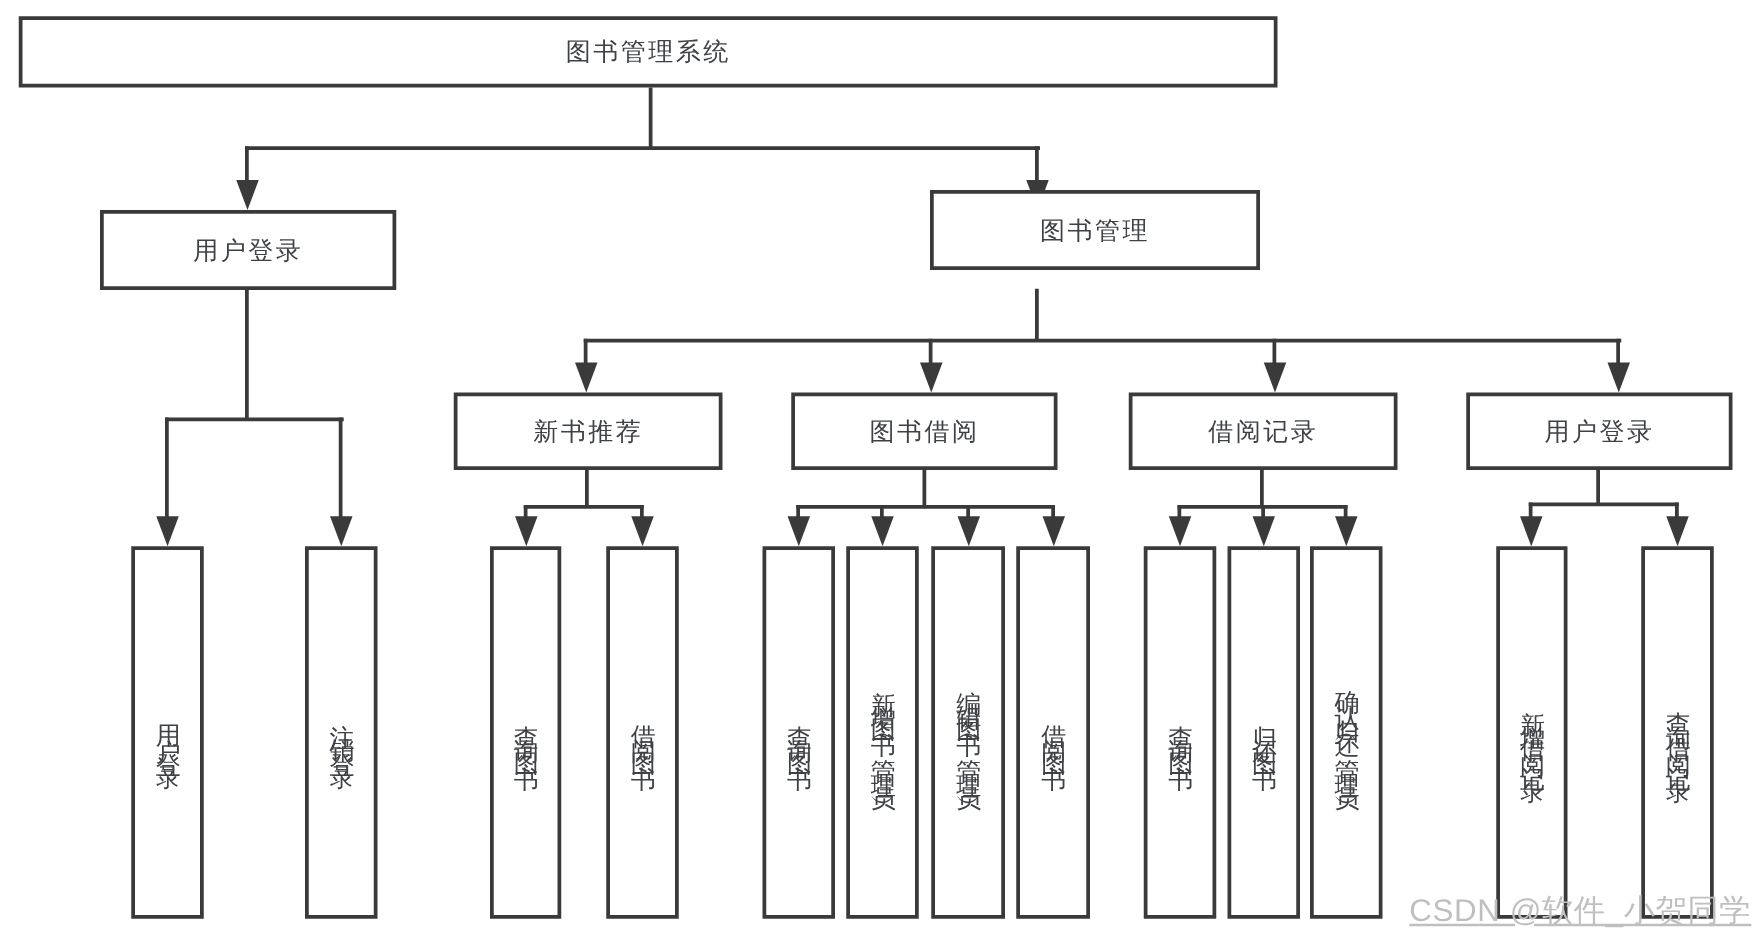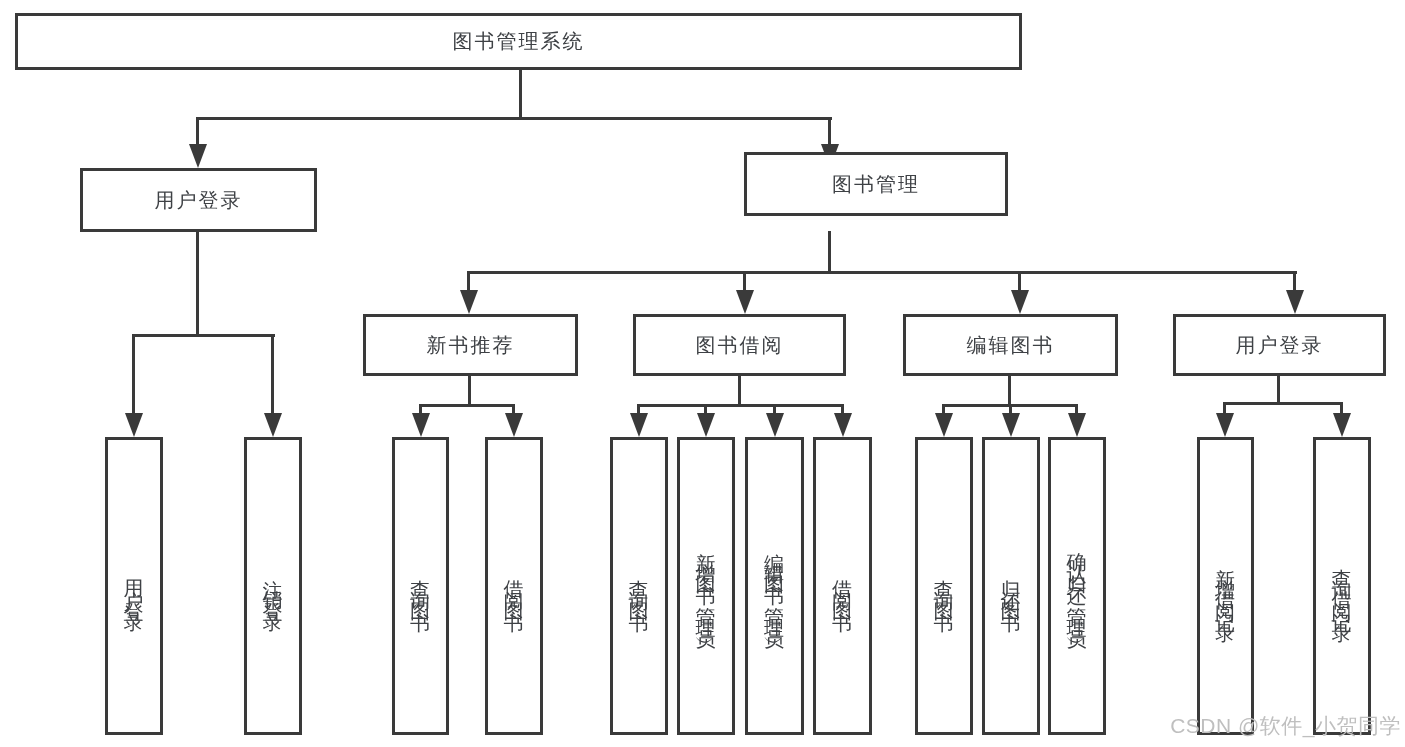--- a/index.html
+++ b/index.html
@@ -38,25 +38,26 @@
   .arr{
     position:absolute;width:0;height:0;
     border-left:9px solid transparent;
     border-right:9px solid transparent;
     border-top:24px solid #3a3a3a;
     z-index:1;
   }
   .watermark{
     position:absolute;
     top:712px;right:4px;
-    font-size:21px;
+    font-size:25px;
     color:#bfbfbf;
     letter-spacing:0.5px;
     z-index:5;
     white-space:nowrap;
+    text-decoration:underline;
   }
 </style>
 </head>
 <body>
 
 <div class="canvas">
 
   <div class="node" style="left:15px;top:13px;width:1007px;height:57px;">图书管理系统</div>
 
   <div class="vl" style="left:519px;top:67px;height:52px;"></div>
@@ -82,21 +83,21 @@
   <div class="vl" style="left:743px;top:271px;height:22px;"></div>
   <div class="vl" style="left:1018px;top:271px;height:22px;"></div>
   <div class="vl" style="left:1293px;top:271px;height:22px;"></div>
   <div class="arr" style="left:460px;top:290px;"></div>
   <div class="arr" style="left:736px;top:290px;"></div>
   <div class="arr" style="left:1011px;top:290px;"></div>
   <div class="arr" style="left:1286px;top:290px;"></div>
 
   <div class="node" style="left:363px;top:314px;width:215px;height:62px;">新书推荐</div>
   <div class="node" style="left:633px;top:314px;width:213px;height:62px;text-align:right;">图书借阅</div>
-  <div class="node" style="left:903px;top:314px;width:215px;height:62px;">编辑图书</div>
+  <div class="node" style="left:903px;top:314px;width:215px;height:62px;">借阅记录</div>
   <div class="node" style="left:1173px;top:314px;width:213px;height:62px;">用户登录</div>
 
   <div class="vl" style="left:468px;top:376px;height:30px;"></div>
   <div class="hl" style="left:419px;top:404px;width:96px;"></div>
   <div class="vl" style="left:419px;top:404px;height:12px;"></div>
   <div class="vl" style="left:512px;top:404px;height:12px;"></div>
   <div class="arr" style="left:412px;top:413px;"></div>
   <div class="arr" style="left:505px;top:413px;"></div>
 
   <div class="vl" style="left:738px;top:376px;height:30px;"></div>

